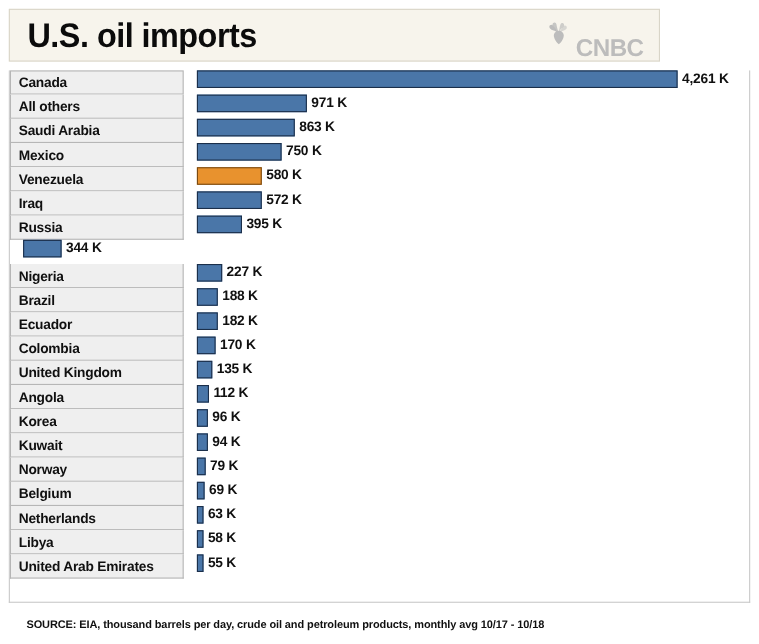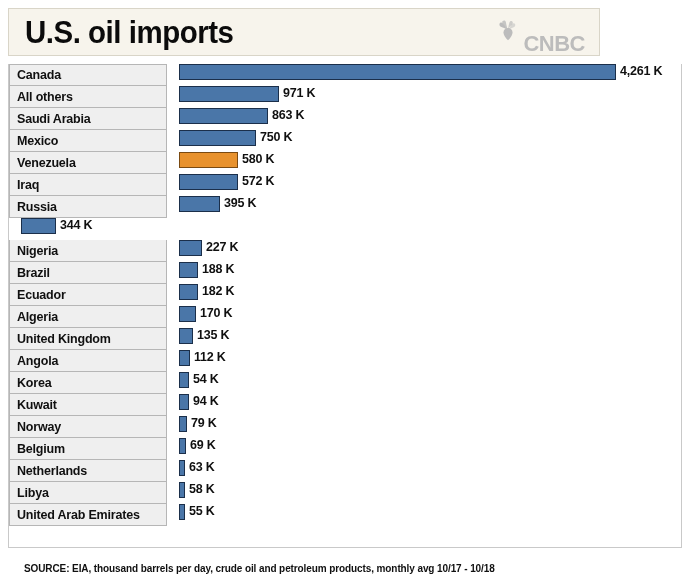--- a/index.html
+++ b/index.html
@@ -242,21 +242,21 @@
           </div>
         </div>
         <div class="row">
           <div class="row-label">Ecuador</div>
           <div class="row-plot">
             <div class="bar" style="width: 19px;"></div>
             <span class="bar-value">182 K</span>
           </div>
         </div>
         <div class="row">
-          <div class="row-label">Algeria</div>
+          <div class="row-label">Colombia</div>
           <div class="row-plot">
             <div class="bar" style="width: 17px;"></div>
             <span class="bar-value">170 K</span>
           </div>
         </div>
         <div class="row">
           <div class="row-label">United Kingdom</div>
           <div class="row-plot">
             <div class="bar" style="width: 14px;"></div>
             <span class="bar-value">135 K</span>
@@ -266,21 +266,21 @@
           <div class="row-label">Angola</div>
           <div class="row-plot">
             <div class="bar" style="width: 11px;"></div>
             <span class="bar-value">112 K</span>
           </div>
         </div>
         <div class="row">
           <div class="row-label">Korea</div>
           <div class="row-plot">
             <div class="bar" style="width: 10px;"></div>
-            <span class="bar-value">54 K</span>
+            <span class="bar-value">96 K</span>
           </div>
         </div>
         <div class="row">
           <div class="row-label">Kuwait</div>
           <div class="row-plot">
             <div class="bar" style="width: 10px;"></div>
             <span class="bar-value">94 K</span>
           </div>
         </div>
         <div class="row">

